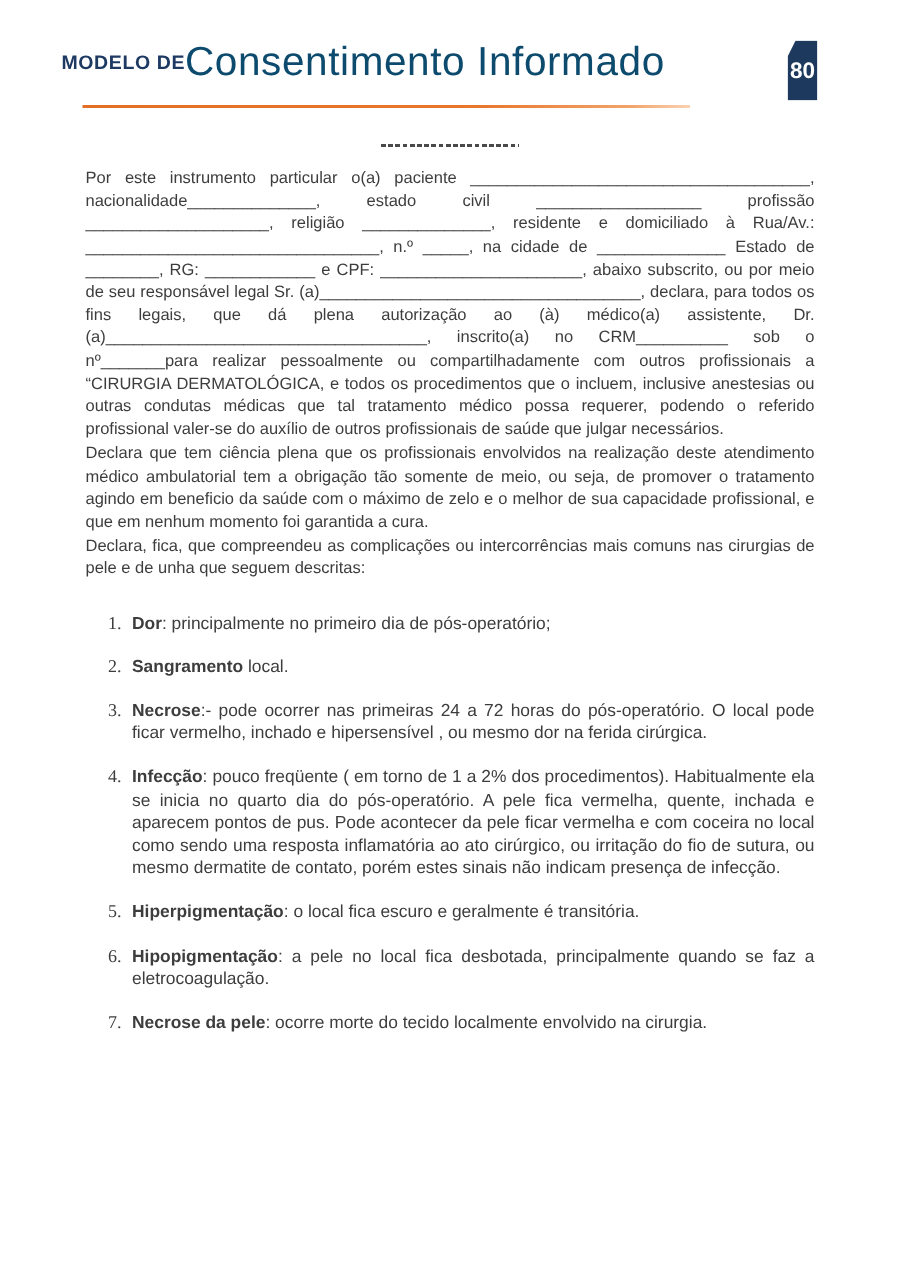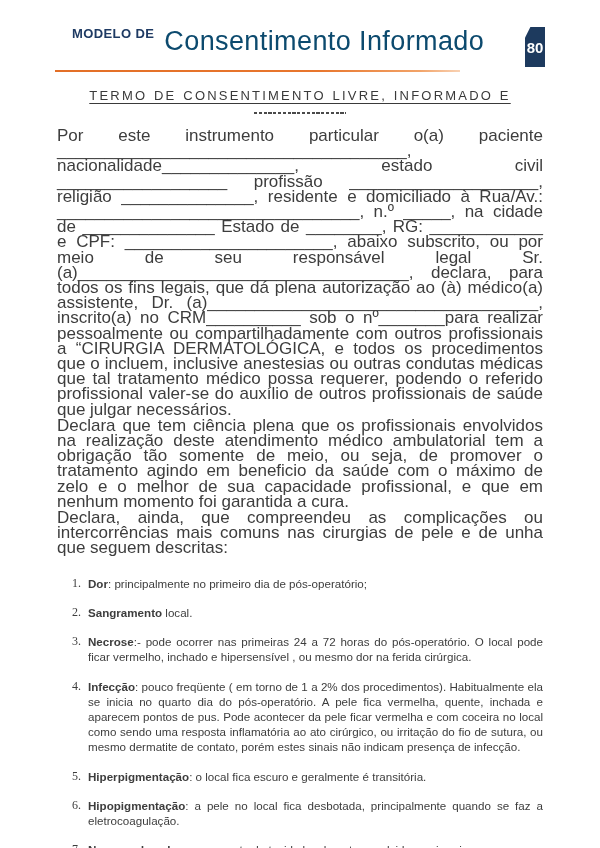--- a/index.html
+++ b/index.html
@@ -8,25 +8,24 @@
     width: 600px;
     height: 848px;
     background: #ffffff;
     overflow: hidden;
     font-family: "Liberation Sans", sans-serif;
     color: #3d3d3d;
   }
   
   .header-text {
     position: absolute;
-    left: 72px;
+    left: 41px;
     top: 26px;
     display: flex;
-    align-items: flex-start;
-    gap: 10px;
+    align-items: center;
     white-space: nowrap;
   }
   .kicker {
     font-size: 13px;
     font-weight: bold;
     letter-spacing: 0.4px;
     color: #1e3a63;
   }
   .brand {
     font-size: 27px;
@@ -77,21 +76,21 @@
     text-underline-offset: 3px;
   }
   .dashed-rule {
     width: 92px;
     height: 2px;
     margin: 8px auto 0;
     background: repeating-linear-gradient(90deg, #4a4a4a 0 3.2px, transparent 3.2px 4.8px);
   }
   .para {
     margin: 14px 0 0;
-    font-size: 17px;
+    font-size: 11px;
     line-height: 15.2px;
     text-align: justify;
     color: #3d3d3d;
   }
   .para + .para { margin-top: 1px; }
   .list {
     margin-top: 20px;
     padding-left: 15px;
   }
   .item {
@@ -123,27 +122,26 @@
   <div class="header-text">
     <span class="kicker">MODELO DE</span>
     <span class="brand">Consentimento Informado</span>
   </div>
   <div class="accent-rule"></div>
   <div class="page-badge">80</div>
 
   <div class="content">
 
     <div class="doc-title">
-      <div class="doc-title-line">TERMO DE CONSENTIMENTO LIVRE, INFORMADO E</div>
     </div>
     <div class="dashed-rule"></div>
 
     <p class="para">Por este instrumento particular o(a) paciente _____________________________________, nacionalidade______________, estado civil __________________ profissão ____________________, religião ______________, residente e domiciliado à Rua/Av.: ________________________________, n.º _____, na cidade de ______________ Estado de ________, RG: ____________ e CPF: ______________________, abaixo subscrito, ou por meio de seu responsável legal Sr. (a)___________________________________, declara, para todos os fins legais, que dá plena autorização ao (à) médico(a) assistente, Dr. (a)___________________________________, inscrito(a) no CRM__________ sob o nº_______para realizar pessoalmente ou compartilhadamente com outros profissionais a “CIRURGIA DERMATOLÓGICA, e todos os procedimentos que o incluem, inclusive anestesias ou outras condutas médicas que tal tratamento médico possa requerer, podendo o referido profissional valer-se do auxílio de outros profissionais de saúde que julgar necessários.</p>
     <p class="para">Declara que tem ciência plena que os profissionais envolvidos na realização deste atendimento médico ambulatorial tem a obrigação tão somente de meio, ou seja, de promover o tratamento agindo em beneficio da saúde com o máximo de zelo e o melhor de sua capacidade profissional, e que em nenhum momento foi garantida a cura.</p>
-    <p class="para">Declara, ainda, que compreendeu  as complicações ou intercorrências mais comuns nas cirurgias de pele e de unha que seguem descritas:</p>
+    <p class="para">Declara, fica, que compreendeu  as complicações ou intercorrências mais comuns nas cirurgias de pele e de unha que seguem descritas:</p>
 
     <div class="list">
 
       <div class="item">
         <span class="num">1.</span>
         <div class="item-text"><b class="term">Dor</b><span>: principalmente no primeiro dia de pós-operatório;</span></div>
       </div>
 
       <div class="item">
         <span class="num">2.</span>

